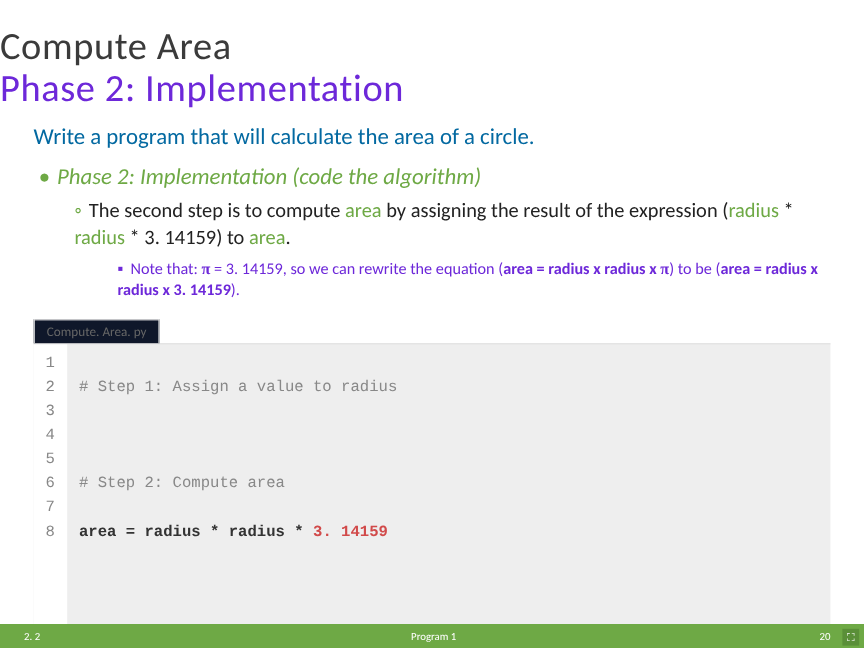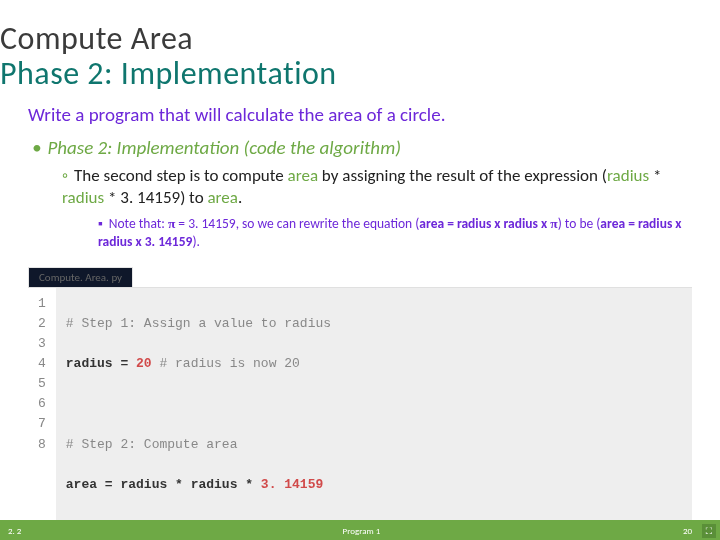--- a/index.html
+++ b/index.html
@@ -4,42 +4,42 @@
 <style>
   * { box-sizing: border-box; margin: 0; padding: 0; }
   body {
     width: 720px; height: 540px;
     font-family: Calibri, 'Segoe UI', sans-serif;
     background: #fff; color: #333; overflow: hidden;
     position: relative;
   }
   .title-block { padding-top: 8px; margin-top: 11px; }
   .title1 { font-size: 32px; font-weight: 300; color: #3b3b3b; letter-spacing: 0.5px; }
-  .title2 { font-size: 32px; font-weight: 300; color: #0f766e; letter-spacing: 0.5px; margin-top: -4px; }
+  .title2 { font-size: 32px; font-weight: 300; color: #6d28d9; letter-spacing: 0.5px; margin-top: -4px; }
   .content { padding: 10px 28px 0 28px; }
-  .intro { font-size: 19px; color: #6d28d9; margin-bottom: 10px; }
+  .intro { font-size: 19px; color: #0369a1; margin-bottom: 10px; }
   .bullet1 { font-size: 19px; color: #6ea945; margin-left: 4px; margin-bottom: 6px; font-style: italic; }
   .bullet1-dot { color: #6ea945; margin-right: 6px; }
   .bullet2 { font-size: 17px; color: #222; margin-left: 34px; margin-bottom: 6px; line-height: 1.3; }
   .bullet2-dot { color: #6ea945; margin-right: 6px; }
   .bullet3 { font-size: 13.5px; color: #6d28d9; margin-left: 70px; line-height: 1.35; }
   .bullet3-dot { margin-right: 6px; }
   .kw { color: #6ea945; }
   .bold { font-weight: bold; }
   .pi { font-family: 'Times New Roman', serif; }
   .codebox-wrap { margin: 14px 28px 0 28px; }
   .codetab { display: inline-block; background: #0f172a; font-size: 11px; color: #666; padding: 3px 10px; border: 1px solid #e5e5e5; border-bottom: none; }
   .codebox { display: flex; background: #eeeeee; border-top: 1px solid #e0e0e0; }
   .gutter { background: #fff; color: #888; font-family: 'Courier New', monospace; font-size: 13px; padding: 6px 10px; text-align: right; line-height: 1.55; }
   .code { font-family: 'Courier New', monospace; font-size: 13px; padding: 6px 10px; line-height: 1.55; color: #333; white-space: pre; }
   .code .cmt { color: #888; }
   .code .num { color: #d14a4a; font-weight: bold; }
   .code .var { font-weight: bold; }
   .footer { position: absolute; bottom: 0; left: 0; right: 0; height: 20px; background: #6ea945; color: #fff; font-size: 9px; display: flex; align-items: center; }
-  .footer-left { padding-left: 8px; width: 40px; }
+  .footer-left { padding-left: 20px; width: 40px; }
   .footer-center { flex: 1; text-align: center; }
   .footer-right { padding-right: 28px; }
   .footer-btn { position: absolute; right: 4px; bottom: 2px; width: 14px; height: 14px; background: #5a8f38; display: flex; align-items: center; justify-content: center; font-size: 9px; }
 </style>
 </head>
 <body>
 
 <div class="title-block">
   <div class="title1">Compute Area</div>
   <div class="title2">Phase 2: Implementation</div>
@@ -69,21 +69,20 @@
       <div>2</div>
       <div>3</div>
       <div>4</div>
       <div>5</div>
       <div>6</div>
       <div>7</div>
       <div>8</div>
     </div>
     <div class="code">
 <div><span class="cmt"># Step 1: Assign a value to radius</span></div>
-<div><span class="var">radius = </span><span class="num">20</span><span class="cmt"> # radius is now 20</span></div>
 <div>&nbsp;</div>
 <div><span class="cmt"># Step 2: Compute area</span></div>
 <div><span class="var">area = radius * radius * </span><span class="num">3. 14159</span></div>
 <div>&nbsp;</div>
 
 
     </div>
   </div>
 </div>
 

